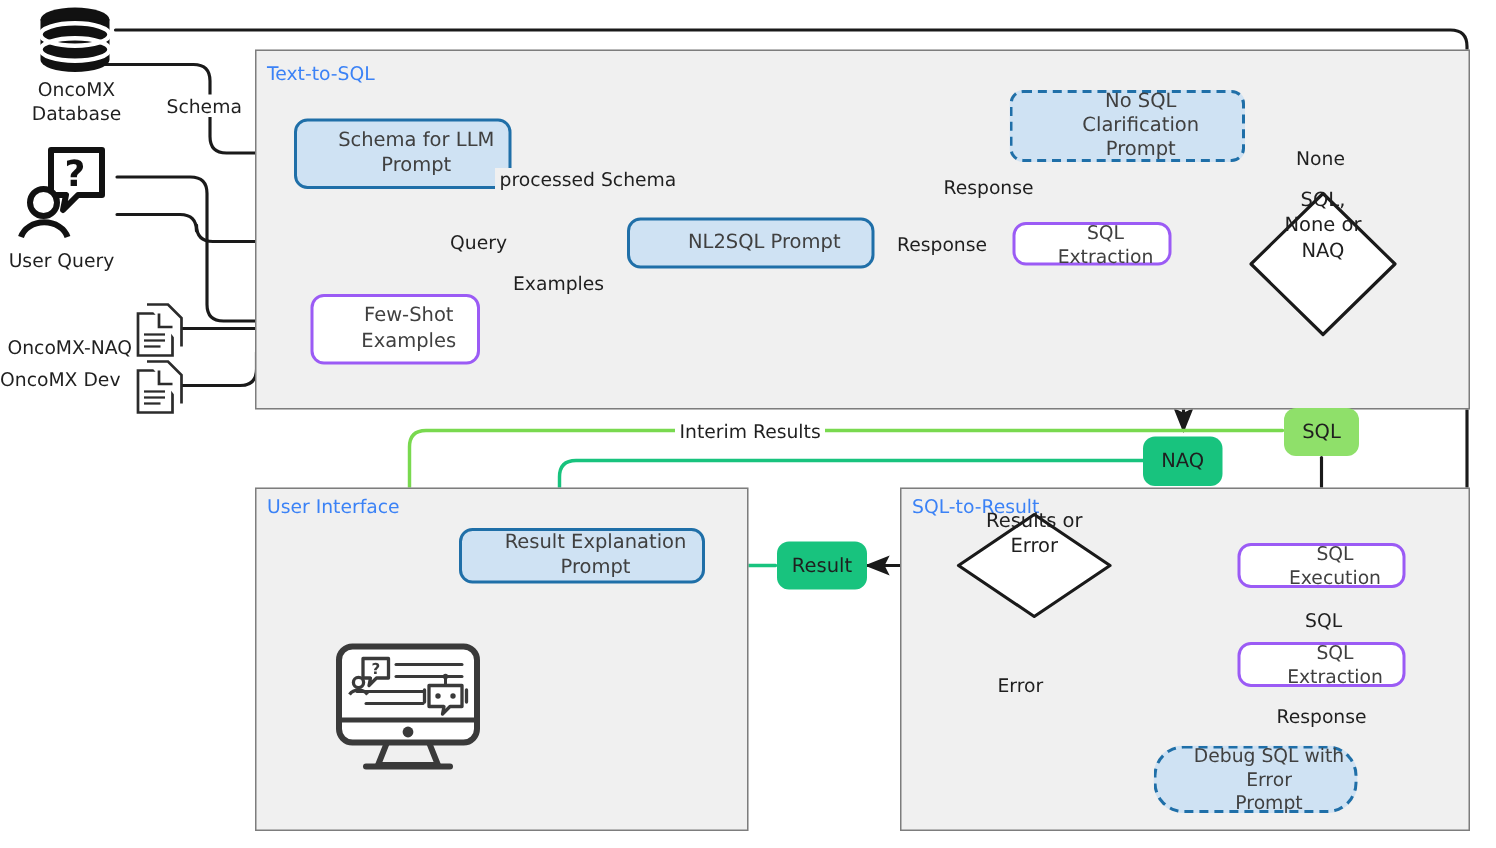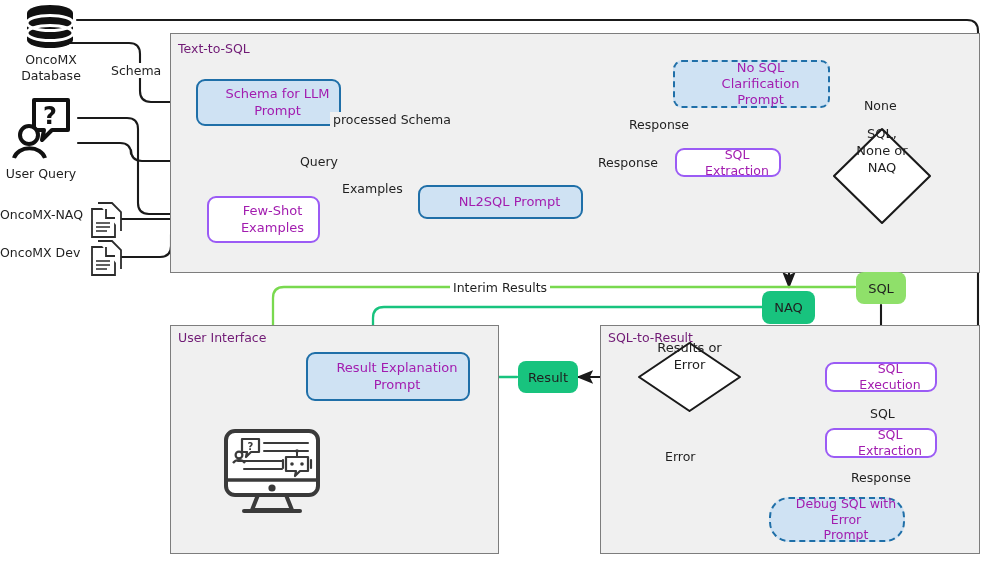--- a/index.html
+++ b/index.html
@@ -14,31 +14,31 @@
 
   
   .group{
     position:absolute;
     background:#f0f0f0;
     border:1.6px solid #7d7d7d;
     box-sizing:border-box;
   }
   .group-label{
     position:absolute;
-    font-size:12.5px;color:#701a75;
+    font-size:12.5px;color:#3b82f6;
     white-space:nowrap;
   }
 
   
   .node{
     position:absolute;
     box-sizing:border-box;
     display:flex;align-items:center;justify-content:center;
     text-align:center;
-    font-size:13px;color:#a21caf;
+    font-size:13px;color:#404040;
     line-height:1.25;
     border-radius:9px;
     padding-left:18px;
   }
   .node.blue{
     background:#cfe2f3;
     border:2.2px solid #1f6fa8;
   }
   .node.blue-dashed{
     background:#cfe2f3;
@@ -197,21 +197,21 @@
   <div class="srcicon" style="left:12px;top:98px;width:60px;height:62px;">
     <svg width="60" height="62" viewBox="0 0 60 62">
       <path d="M22,2 L56,2 L56,32 L40,32 L30,42 L32,32 L22,32 Z" fill="#fff" stroke="#111" stroke-width="4" stroke-linejoin="round"></path>
       <text x="38" y="26" font-family="DejaVu Sans, sans-serif" font-size="24" font-weight="bold" fill="#111" text-anchor="middle">?</text>
       <circle cx="17" cy="37" r="9" fill="#fff" stroke="#111" stroke-width="4"></circle>
       <path d="M2,60 A16,13 0 0 1 33,60" fill="#fff" stroke="#111" stroke-width="4" stroke-linejoin="round"></path>
     </svg>
   </div>
   <div class="srclabel" style="left:0px;top:166px;width:82px;">User Query</div>
 
-  <div class="srclabel" style="left:0px;top:207px;width:88px;text-align:left;">OncoMX-NAQ</div>
+  <div class="srclabel" style="left:0px;top:224px;width:88px;text-align:right;">OncoMX-NAQ</div>
   <div class="srcicon" style="left:88px;top:200px;width:34px;height:40px;">
     <svg width="34" height="40" viewBox="0 0 34 40">
       <path d="M4,9 L18,9 L27,18 L27,37 L4,37 Z" fill="#fff" stroke="#2b2b2b" stroke-width="1.8"></path>
       <path d="M10,3 L24,3 L33,12 L33,31" fill="#fff" stroke="#2b2b2b" stroke-width="1.8"></path>
       <path d="M18,9 L18,18 L27,18" fill="none" stroke="#2b2b2b" stroke-width="1.8"></path>
       <g stroke="#2b2b2b" stroke-width="1.5">
         <line x1="8" y1="23" x2="22" y2="23"></line>
         <line x1="8" y1="27" x2="22" y2="27"></line>
         <line x1="8" y1="31" x2="19" y2="31"></line>
       </g>
@@ -239,21 +239,21 @@
     </span>
   </div>
 
   <div class="node purple" style="left:207px;top:196px;width:113px;height:47px;">
     <span class="nlabel">
       <span>Few-Shot</span><br>
       <span>Examples</span>
     </span>
   </div>
 
-  <div class="node blue" style="left:418px;top:145px;width:165px;height:34px;margin-top:40px;">
+  <div class="node blue" style="left:418px;top:145px;width:165px;height:34px;">
     <span class="nlabel">NL2SQL Prompt</span>
   </div>
 
   <div class="node blue-dashed" style="left:673px;top:60px;width:157px;height:48px;">
     <span class="nlabel">
       <span>No SQL Clarification</span><br>
       <span>Prompt</span>
     </span>
   </div>
 
@@ -271,21 +271,21 @@
         <span>None or</span><br>
         <span>NAQ</span>
       </span>
     </div>
   </div>
 
   <div class="badge green-light" style="left:856px;top:272px;width:50px;height:32px;">SQL</div>
   <div class="badge green-dark" style="left:762px;top:291px;width:53px;height:33px;">NAQ</div>
   <div class="badge green-dark" style="left:518px;top:361px;width:60px;height:32px;">Result</div>
 
-  <div class="node blue" style="left:306px;top:352px;width:164px;height:49px;">
+  <div class="node blue" style="left:306px;top:352px;width:164px;height:37px;">
     <span class="nlabel">
       <span>Result Explanation</span><br>
       <span>Prompt</span>
     </span>
   </div>
 
   <div class="srcicon" style="left:222px;top:428px;width:108px;height:88px;">
     <svg width="108" height="88" viewBox="0 0 108 88">
       <rect x="4" y="3" width="92" height="64" rx="9" fill="#ffffff" stroke="#3a3a3a" stroke-width="4"></rect>
       <line x1="4" y1="52" x2="96" y2="52" stroke="#3a3a3a" stroke-width="3.4"></line>

